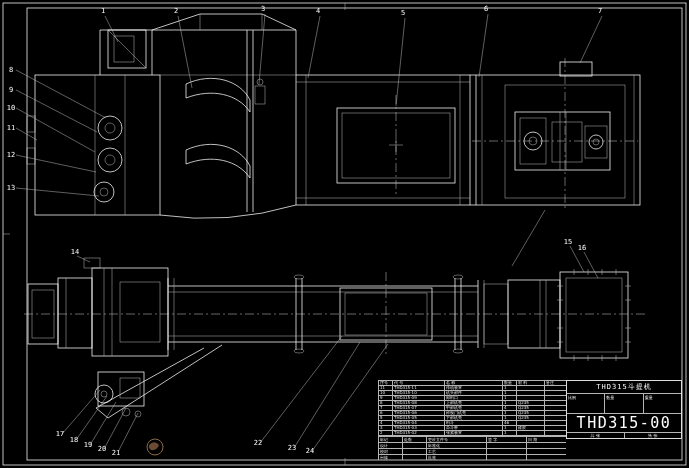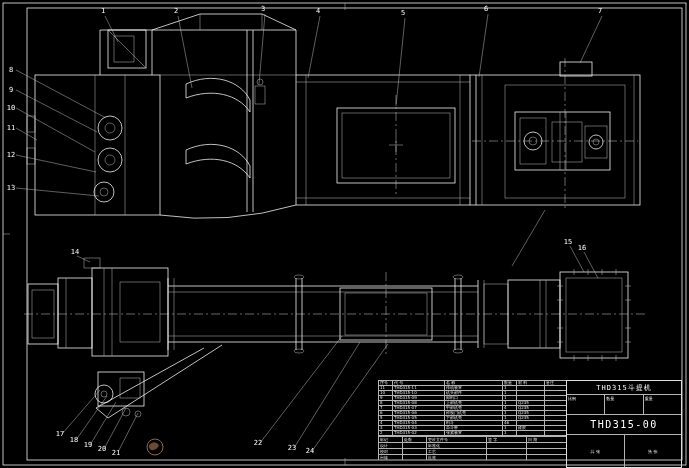--- a/index.html
+++ b/index.html
@@ -11,31 +11,31 @@
   .t{stroke:#bdbdbd;stroke-width:.5;fill:none}
   .cl{stroke:#cfcfcf;stroke-width:.5;fill:none;stroke-dasharray:9 3 2 3}
   .co{fill:#ffffff;font:7px "DejaVu Sans Mono",monospace;text-anchor:middle}
   
   .wrap{position:absolute;overflow:hidden;color:#fff}
   table.tbl{border-collapse:collapse;table-layout:fixed;width:100%;color:#e8e8e8;
             font-family:"DejaVu Sans","Liberation Sans",sans-serif}
   table.tbl td,table.tbl th{border:.5px solid #b5b5b5;padding:0 1px;overflow:hidden;
             white-space:nowrap;font-weight:400;font-size:4px;line-height:4px;height:4.1px;text-align:left}
   table.sign td{height:5px;line-height:5px}
-  .tblock{position:absolute;left:566px;top:380px;width:116px;height:88px;
+  .tblock{position:absolute;left:566px;top:380px;width:116px;height:59px;
           border:1px solid #ddd;color:#fff;display:flex;flex-direction:column}
   .tb-name{height:14px;display:flex;align-items:center;justify-content:center;
            font-size:7px;letter-spacing:1px;border-bottom:.5px solid #b5b5b5;
            font-family:"DejaVu Sans Mono",monospace;white-space:nowrap;overflow:hidden}
   .tb-grid{height:20px;display:flex;border-bottom:.5px solid #b5b5b5}
   .tb-field{flex:1;border-right:.5px solid #b5b5b5;font-size:4px;line-height:5px;
             padding:1px;display:flex;flex-direction:column;overflow:hidden}
   .tb-field:last-child{border-right:none}
   .tb-no{height:20px;display:flex;align-items:center;justify-content:center;
-         font-size:10px;letter-spacing:1.5px;border-bottom:.5px solid #b5b5b5;
+         font-size:15px;letter-spacing:1.5px;border-bottom:.5px solid #b5b5b5;
          font-family:"DejaVu Sans Mono",monospace}
   .tb-sheet{height:24px;display:flex;flex:1}
   .tb-sheet .tb-cell{flex:1;border-right:.5px solid #b5b5b5;font-size:4px;
          display:flex;align-items:center;justify-content:center;overflow:hidden}
   .tb-sheet .tb-cell:last-child{border-right:none}
 </style>
 </head>
 <body>
 
 <div class="canvas">

